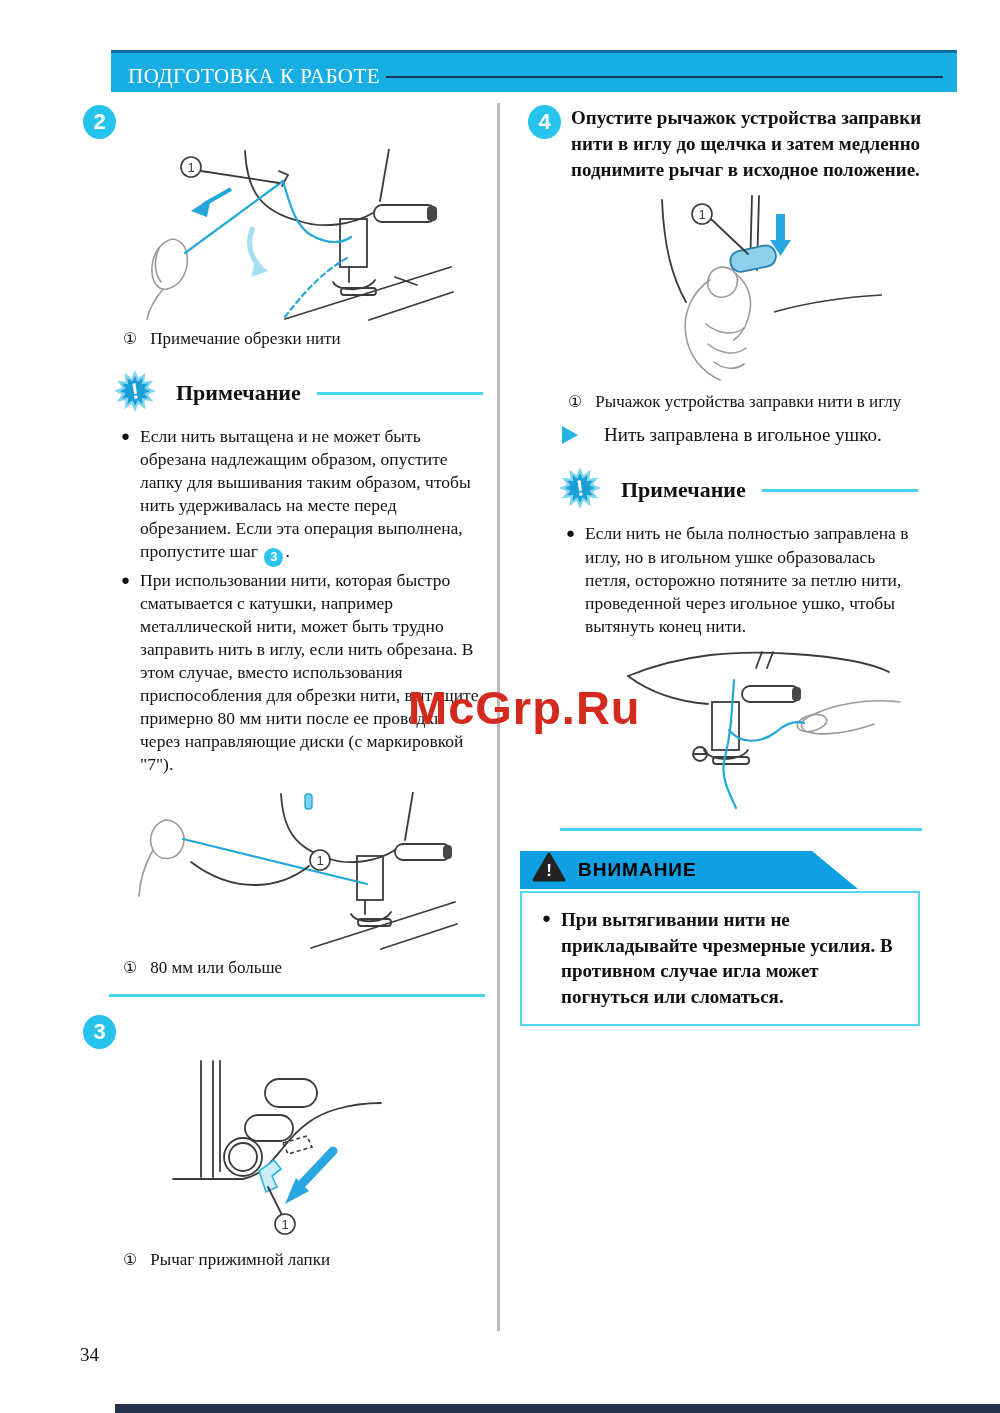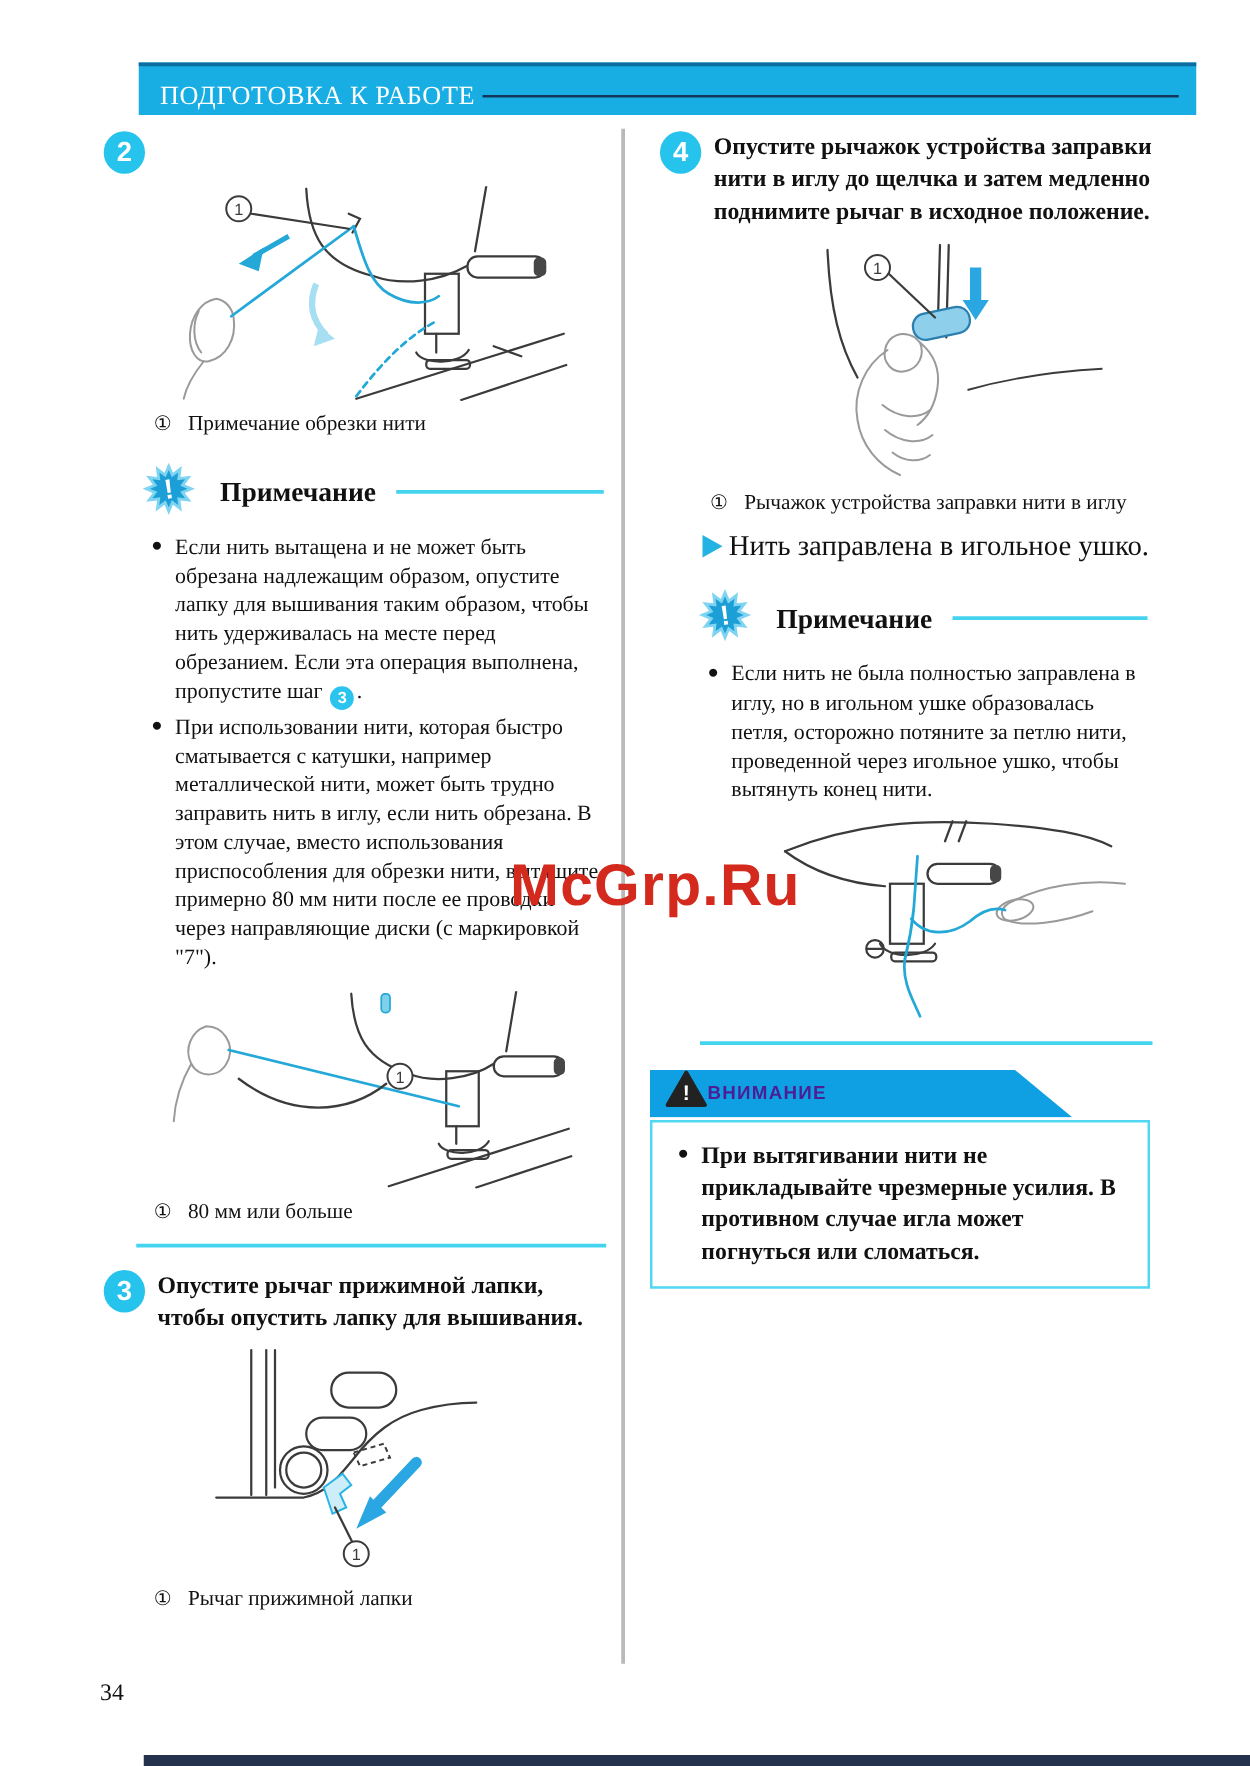--- a/index.html
+++ b/index.html
@@ -66,36 +66,36 @@
     display:inline-flex; width:19px; height:19px; border-radius:50%;
     background:#2ac4ee; color:#fff; align-items:center; justify-content:center;
     font-family:"Liberation Sans","DejaVu Sans",sans-serif; font-weight:bold; font-size:13px;
     vertical-align:-4px; margin:0 2px;
   }
 
   
   .result { display:flex; align-items:center; margin:12px 0 0 42px; }
   .tri-icon { width:0; height:0; border-left:16px solid #23b2e4;
     border-top:9px solid transparent; border-bottom:9px solid transparent; flex:0 0 auto; }
-  .result-text { font-size:23px; margin-left:5px; }
+  .result-text { font-size:19px; margin-left:26px; }
 
   
   .h-divider { height:3px; background:#45d4f0; }
   .h-div-left { margin:16px 0 18px 34px; width:376px; }
   .h-div-right { margin:16px 0 0 40px; width:362px; }
 
   
   .warn-banner {
     margin-top:20px; width:338px; height:38px; background:#0fa0e4;
     clip-path:polygon(0 0, calc(100% - 46px) 0, 100% 100%, 0 100%);
     display:flex; align-items:center; padding-left:12px; box-sizing:border-box;
   }
   .warn-title {
-    color:#4c1d95; font-family:"Liberation Sans","DejaVu Sans",sans-serif;
-    font-weight:bold; font-size:15px; letter-spacing:1px; 
+    color:#000000; font-family:"Liberation Sans","DejaVu Sans",sans-serif;
+    font-weight:bold; font-size:19px; letter-spacing:1px; margin-left:12px;
   }
   .warn-box {
     margin-top:2px; width:400px; box-sizing:border-box;
     border:2px solid #52d7f3; padding:12px 12px 14px 14px;
   }
   .warn-box .bullet { margin-left:6px; }
   .warn-box .bullet p { font-weight:bold; font-size:19px; line-height:1.35; }
 
   
   .watermark {
@@ -230,21 +230,20 @@
 
   <div class="caption">
     <span class="cap-marker">①</span>
     <span class="cap-text">80 мм или больше</span>
   </div>
 
   <div class="h-divider h-div-left"></div>
 
   <div class="step">
     <span class="step-badge">3</span>
-    <p class="step-title">Опустите рычаг прижимной лапки, чтобы опустить лапку для вышивания.</p>
   </div>
 
   <div class="fig fig-c">
     <svg width="245" height="185" viewBox="0 0 245 185">
       <g>
         <line class="ln" x1="38" y1="4" x2="38" y2="120"></line>
         <line class="ln" x1="50" y1="4" x2="50" y2="120"></line>
         <line class="ln" x1="57" y1="4" x2="57" y2="114"></line>
         <path class="ln" d="M10,122 L80,122 C98,118 106,108 119,92 C136,70 152,58 174,52 C188,48 202,46 218,46"></path>
         <rect class="ln" x="102" y="22" width="52" height="28" rx="14"></rect>

